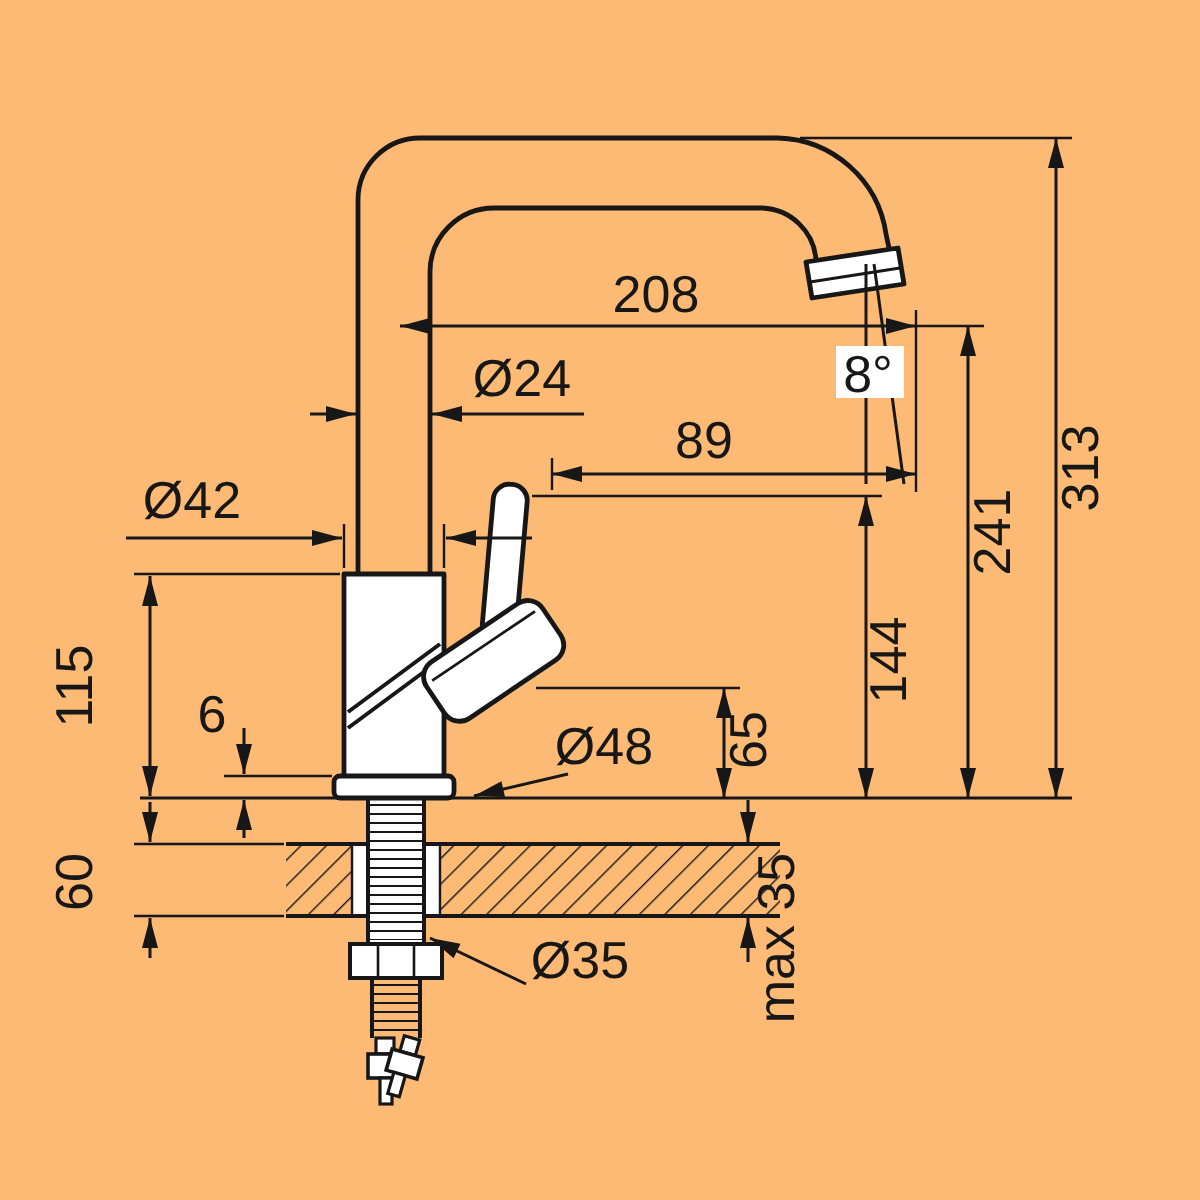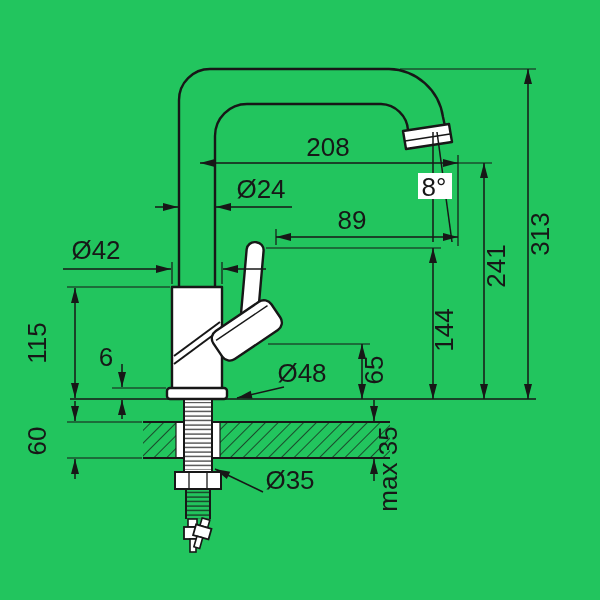--- a/index.html
+++ b/index.html
@@ -1,18 +1,18 @@
 <!DOCTYPE html>
 <html><head>
 <meta charset="utf-8">
 <style>
   html, body { margin: 0; padding: 0; background: #ffffff; }
   .canvas {
     width: 600px; height: 600px;
-    background: #22c55e;
+    background: #fdba74;
     position: relative;
     font-family: "Liberation Sans", sans-serif;
   }
   svg { display: block; }
   text {
     font-family: "Liberation Sans", sans-serif;
     font-size: 26px;
     fill: #171717;
   }
 </style>

